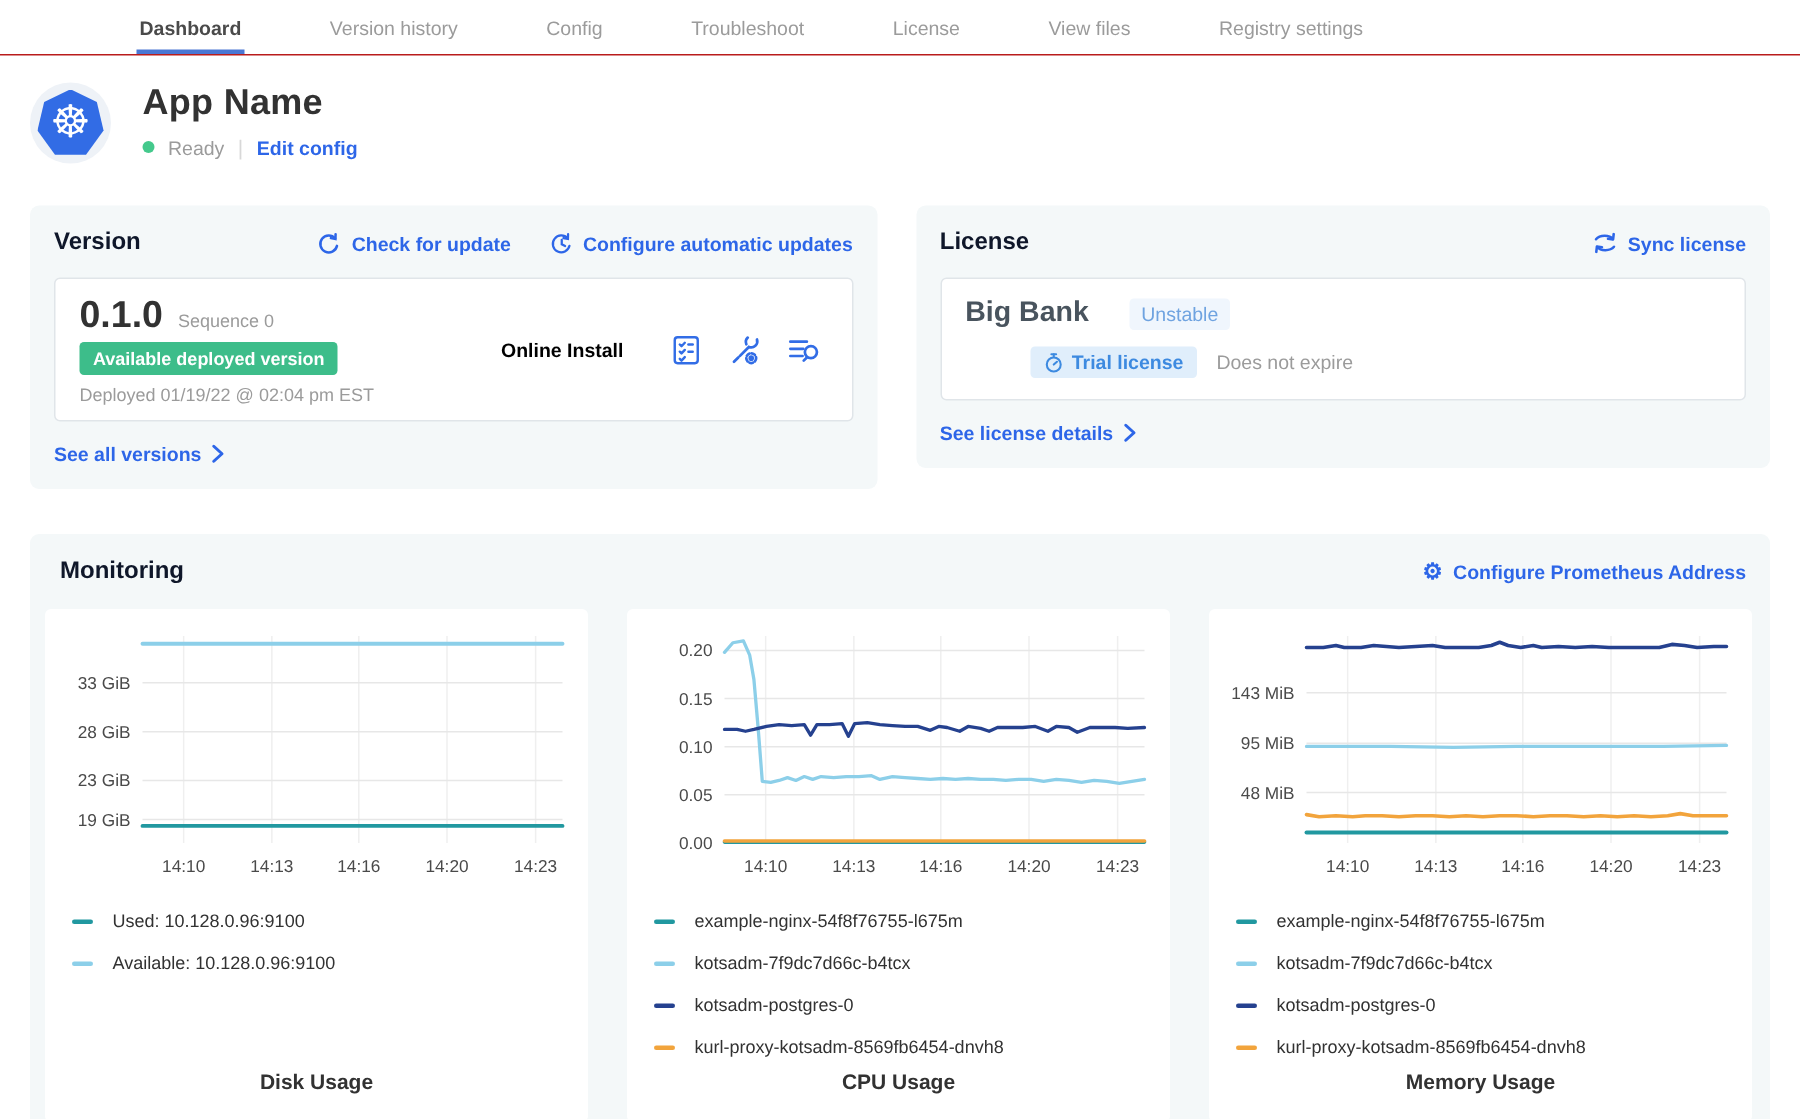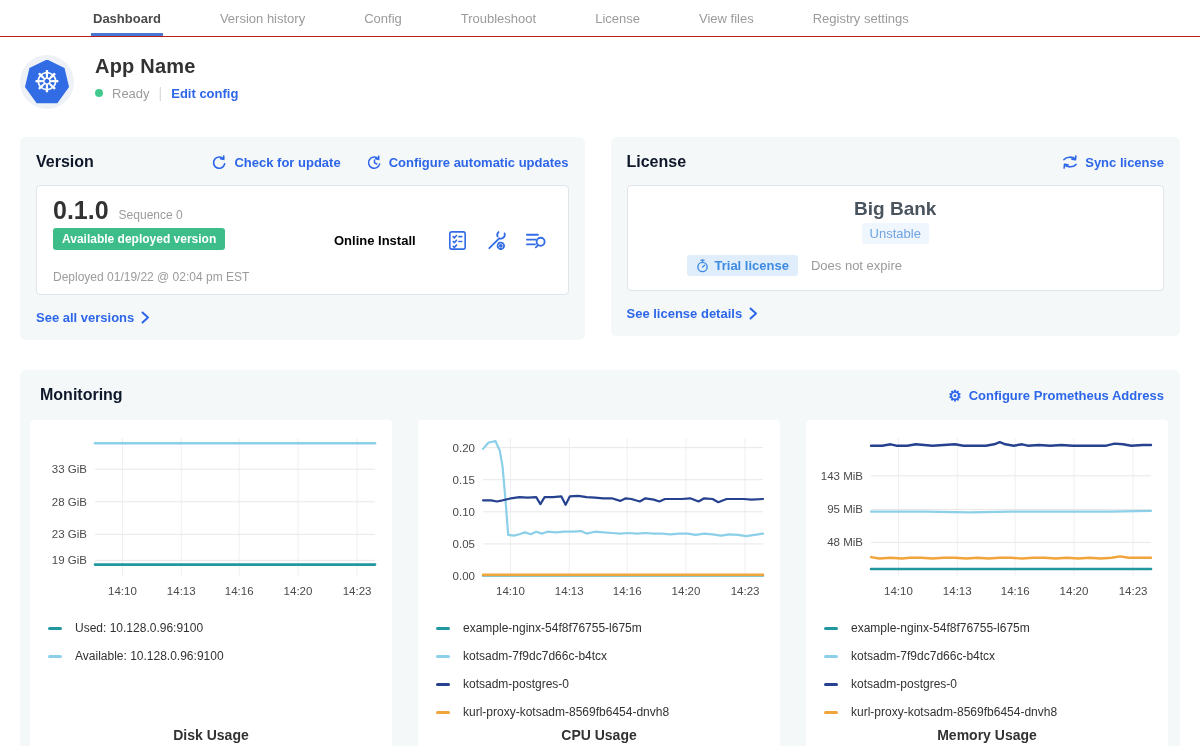--- a/index.html
+++ b/index.html
@@ -17,21 +17,21 @@
   .tab.active { color:#4a4a4a; font-weight:700; border-bottom-color:#4a77d4; }
   
   .page { padding:16px 20px 0 20px; }
   .app-header { display:flex; gap:21px; align-items:flex-start; margin:2px 0 28px 0; }
   .k8s-badge { width:54px; height:54px; border-radius:50%; background:#eef2f7;
                display:flex; align-items:center; justify-content:center; }
   .k8s-hept { width:45px; height:45px; background:#326ce5; color:#fff;
               clip-path:polygon(50% 0,89% 19%,99% 61%,73% 97%,27% 97%,1% 61%,11% 19%);
               display:flex; align-items:center; justify-content:center;
               font-size:30px; line-height:1; }
-  .app-title { font-size:20px; font-weight:700; letter-spacing:.2px; }
+  .app-title { font-size:24px; font-weight:700; letter-spacing:.2px; }
   .status-row { display:flex; align-items:center; gap:9px; margin-top:7px; font-size:13px; }
   .dot { width:8px; height:8px; border-radius:50%; background:#44c98c; }
   .status-text { color:#9b9b9b; }
   .vsep { color:#d8d8d8; font-size:14px; }
   .link { color:#2d66e8; font-weight:700; font-size:13px; cursor:pointer;
           display:inline-flex; align-items:center; gap:7px; text-decoration:none; }
   .link svg { flex:0 0 auto; }
   
   .cards-row { display:flex; gap:26px; align-items:flex-start; }
   .card { background:#f4f8f9; border-radius:6px; padding:14px 16px; }
@@ -41,27 +41,27 @@
   .inner { background:#fff; border:1px solid #e0e5e9; border-radius:4px; margin-top:12px; }
   .card.version { width:565px; }
   .card.license { width:570px; }
   .ver-inner { display:flex; align-items:center; padding:10px 16px;gap:27px; }
   .ver-left { min-width:218px; }
   .ver-num-row { display:flex; align-items:baseline; gap:10px; }
   .ver-num { font-size:25px; font-weight:700; }
   .seq { font-size:12px; color:#9b9b9b; }
   .badge-green { display:inline-block; background:#3dbd8a; color:#fff; font-size:12px;
                  font-weight:700; padding:4px 9px; border-radius:3px; margin-top:3px; }
-  .deployed { font-size:12px; color:#9b9b9b; margin-top:20px; }
+  .deployed { font-size:12px; color:#9b9b9b; margin-top:6px; }
   .ver-mid { flex:1; padding-left:36px; color:#000000; font-weight:700; font-size:13px; }
   .ver-icons { display:flex; gap:16px; align-items:center; padding-right:4px; }
   .ver-icons svg { cursor:pointer; }
   .card-foot { margin-top:13px; }
   .lic-inner { padding:12px 16px 14px 16px; }
-  .lic-name-row { display:flex; align-items:center; gap:3px;flex-direction:column; }
+  .lic-name-row { display:flex; align-items:center; gap:27px; }
   .lic-name { font-size:19px; font-weight:700; color:#49545e; }
   .badge-soft { background:#f0f6fd; color:#6fa3e0; font-size:13px; padding:3px 8px; border-radius:3px; }
   .lic-meta { display:flex; align-items:center; gap:13px; margin-top:11px; }
   .badge-trial { background:#e0eefb; color:#3d8ae0; font-weight:700; font-size:13px;
                  padding:3px 9px; border-radius:3px; display:inline-flex; align-items:center; gap:6px;margin-left:43px; }
   .expiry { color:#9b9b9b; font-size:13px; }
   
   .card.monitoring { width:1160px; margin-top:30px; padding:14px 12px 10px 10px; }
   .mon-head { display:flex; justify-content:space-between; align-items:center; padding:0 4px 0 10px; height:22px; }
   .charts-row { display:flex; gap:26px; margin-top:14px; }

